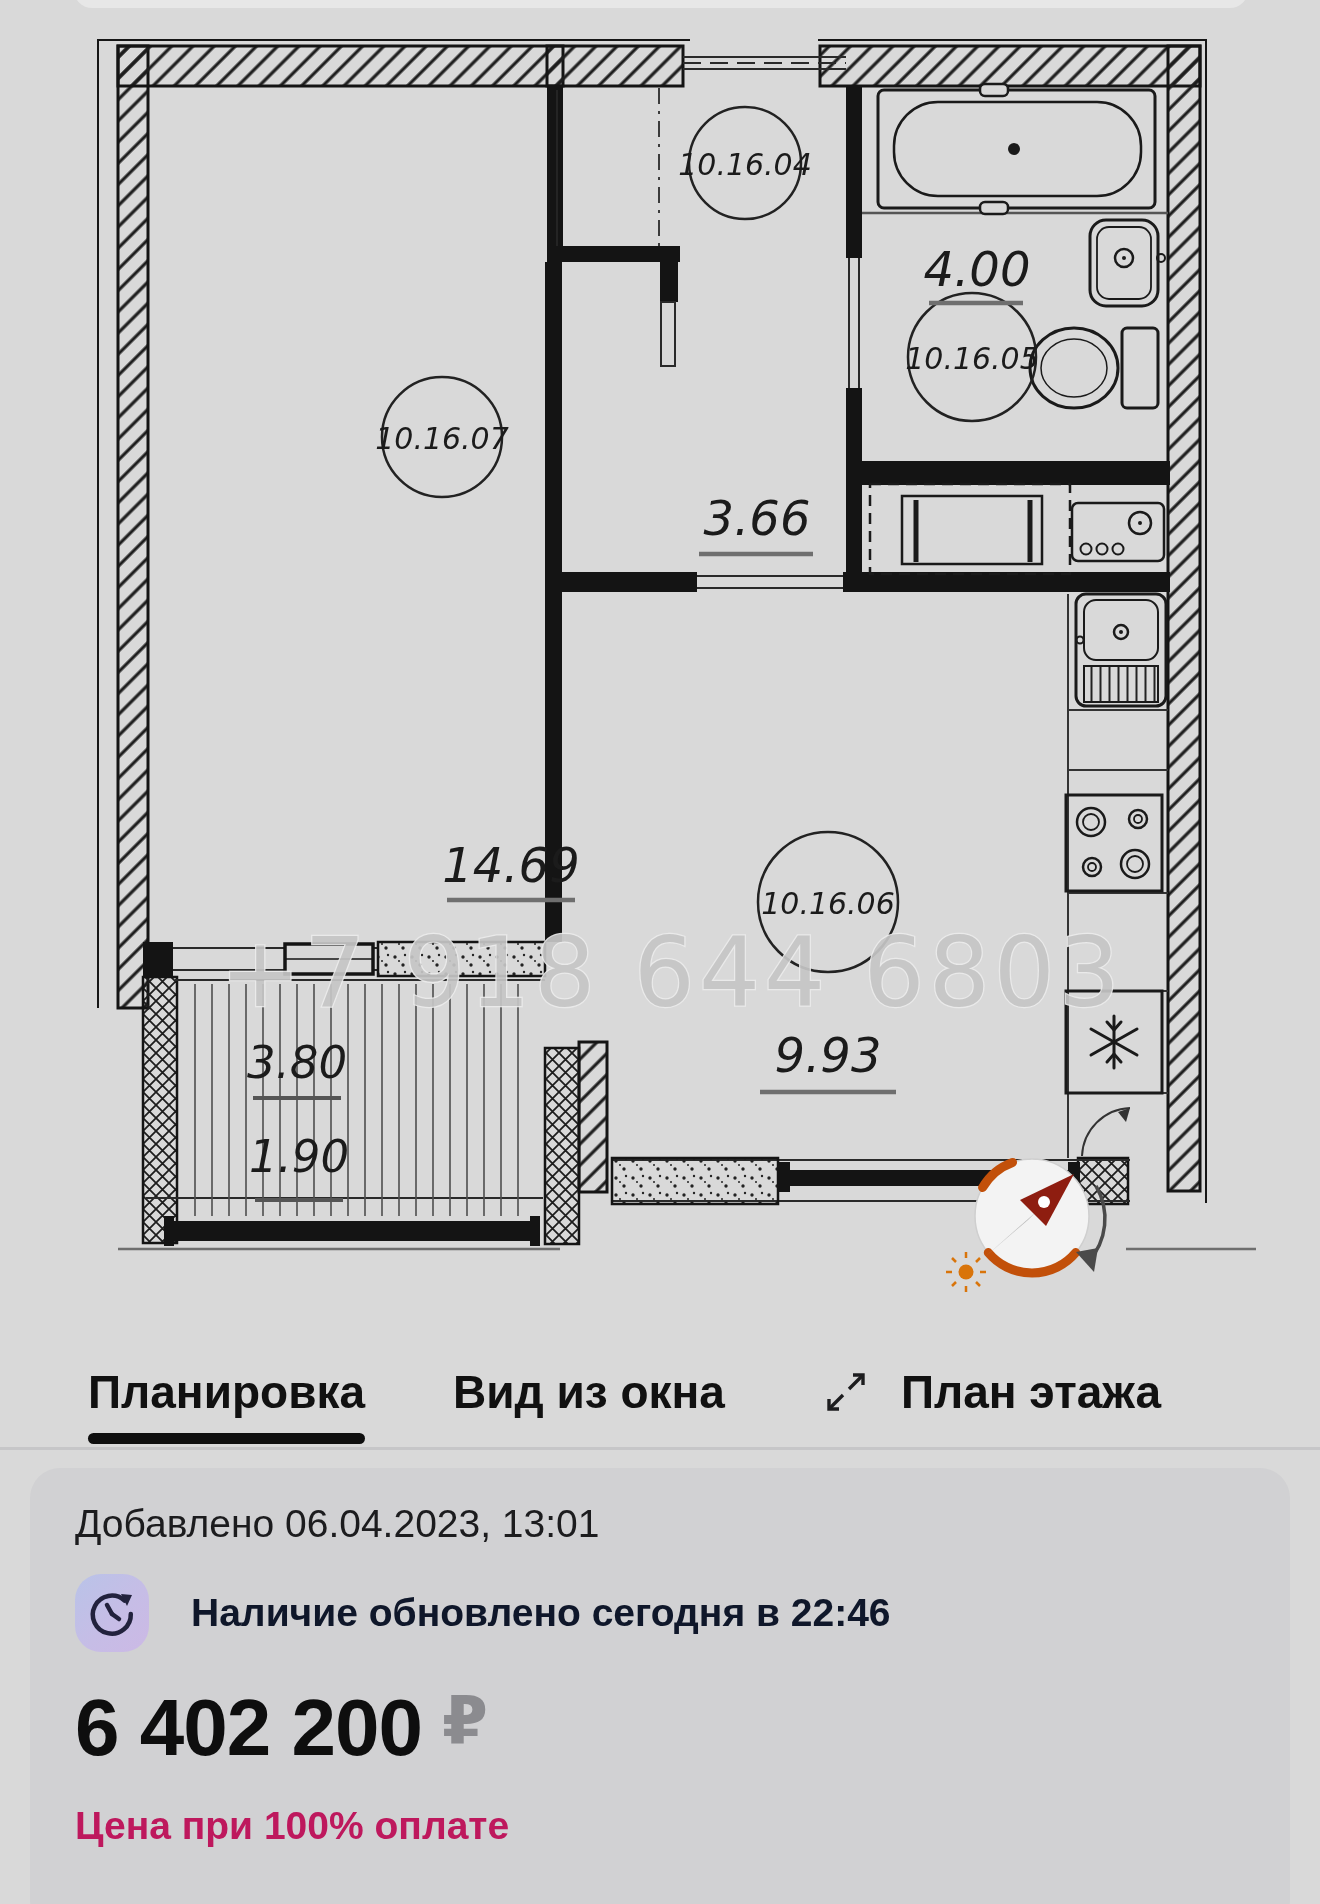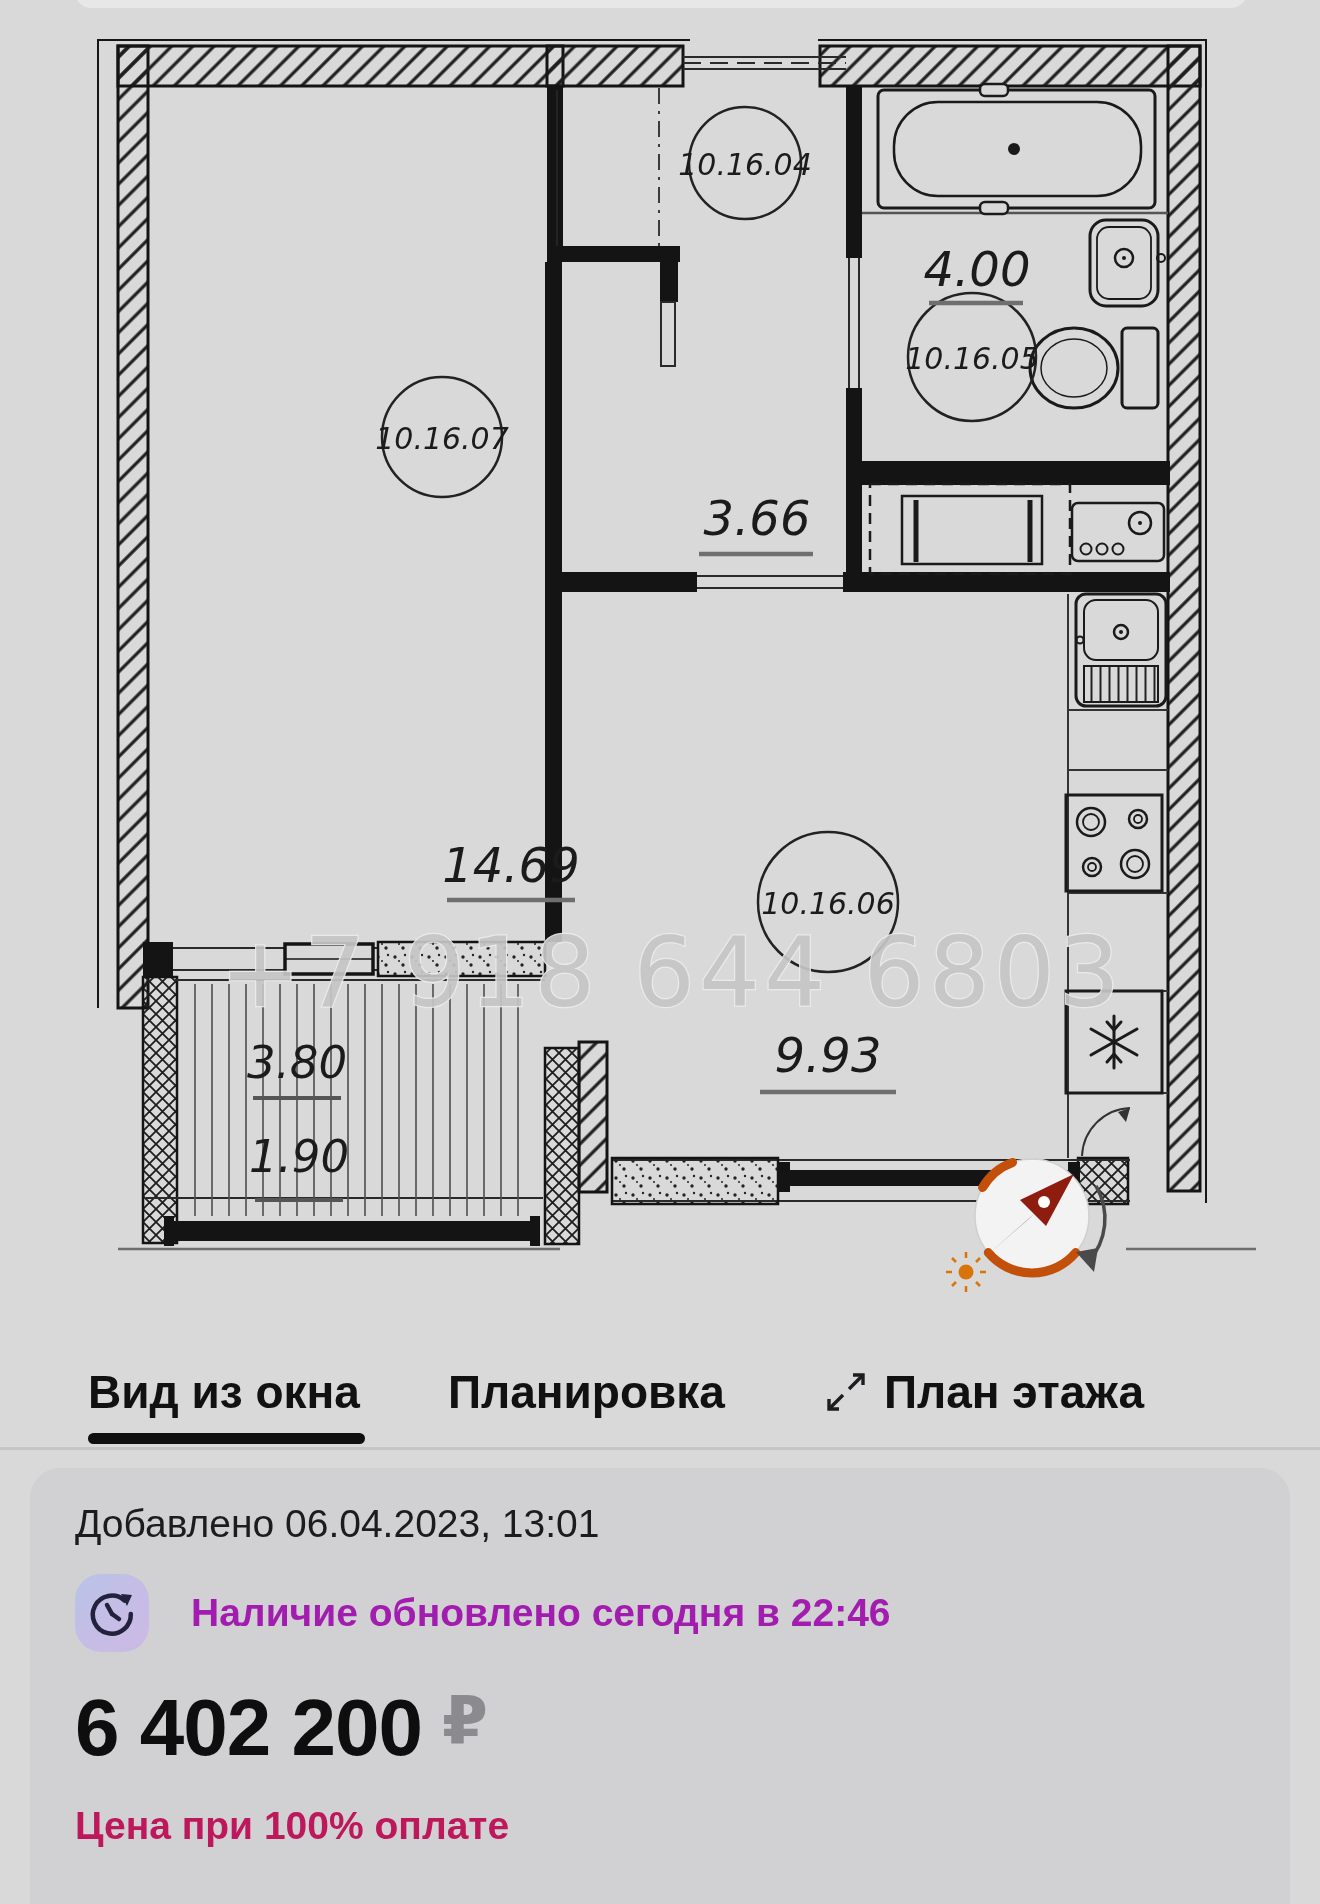--- a/index.html
+++ b/index.html
@@ -18,32 +18,32 @@
   .plan .area{font-size:48px;}
   .plan .area-s{font-size:45px;}
   .plan .roomid{font-size:30px;}
   .plan .wm{font-style:normal;font-size:96px;letter-spacing:4px;fill:#c6c6c6;
     stroke:#ececec;stroke-width:2.5px;paint-order:stroke;opacity:.92;}
   
   .tabs{position:absolute;left:0;top:1352px;width:1320px;height:80px;display:flex;align-items:center;}
   .tab{font-size:46px;font-weight:700;color:#111;white-space:nowrap;}
   .tab.t1{margin-left:88px;}
   .tab.t2{margin-left:88px;}
-  .tab3wrap{margin-left:98px;display:flex;align-items:center;gap:15px;}
+  .tab3wrap{margin-left:98px;display:flex;align-items:center;gap:32px;}
   .tab-underline{position:absolute;left:88px;top:1433px;width:277px;height:11px;border-radius:6px;background:#0f0f0f;}
   .divider{position:absolute;left:0;top:1447px;width:1320px;height:3px;background:#c6c6c8;}
   
   .card{position:absolute;left:30px;top:1468px;width:1260px;height:462px;
     background:#d1d1d3;border-radius:30px;}
   .added{position:absolute;left:45px;top:34px;font-size:39px;font-weight:400;color:#1c1c1e;}
   .avail{position:absolute;left:45px;top:106px;display:flex;align-items:center;gap:42px;}
   .avail-icon{width:74px;height:78px;border-radius:26px;flex:0 0 auto;
     background:linear-gradient(135deg,#b9c3e8 0%,#c6bde6 55%,#ccb9e5 100%);
     display:flex;align-items:center;justify-content:center;}
-  .avail-text{font-size:39px;font-weight:600;color:#a21caf;}
+  .avail-text{font-size:39px;font-weight:600;color:#0f172a;}
   .price-row{position:absolute;left:45px;top:214px;display:flex;align-items:flex-start;}
   .price{font-size:80px;font-weight:800;letter-spacing:-1px;color:#0e0e0e;}
   .currency{font-size:66px;font-weight:700;color:#8b8b8f;margin-left:20px;font-family:"DejaVu Sans",sans-serif;}
   .note{position:absolute;left:45px;top:336px;font-size:39px;font-weight:600;color:#be185d;}
 </style>
 </head>
 <body>
 
 <div class="topstrip"></div>
 
@@ -263,22 +263,22 @@
         <line x1="980" y1="1272" x2="986" y2="1272"></line>
       <line x1="956" y1="1262" x2="952" y2="1258"></line>
         <line x1="976" y1="1282" x2="980" y2="1286"></line>
       <line x1="956" y1="1282" x2="952" y2="1286"></line>
         <line x1="976" y1="1262" x2="980" y2="1258"></line>
     </g>
   </g>
 </svg>
 
 <div class="tabs">
+  <div class="tab t1">Планировка</div>
   <div class="tab t2">Вид из окна</div>
-  <div class="tab t1">Планировка</div>
   <div class="tab3wrap">
     <svg width="46" height="46" viewBox="0 0 46 46">
       <g stroke="#1d1d1f" stroke-width="3.4" fill="none">
         <line x1="26" y1="20" x2="39" y2="7"></line>
         <polyline points="30,6 40,6 40,16"></polyline>
         <line x1="20" y1="26" x2="7" y2="39"></line>
         <polyline points="6,30 6,40 16,40"></polyline>
       </g>
     </svg>
     <div class="tab">План этажа</div>

